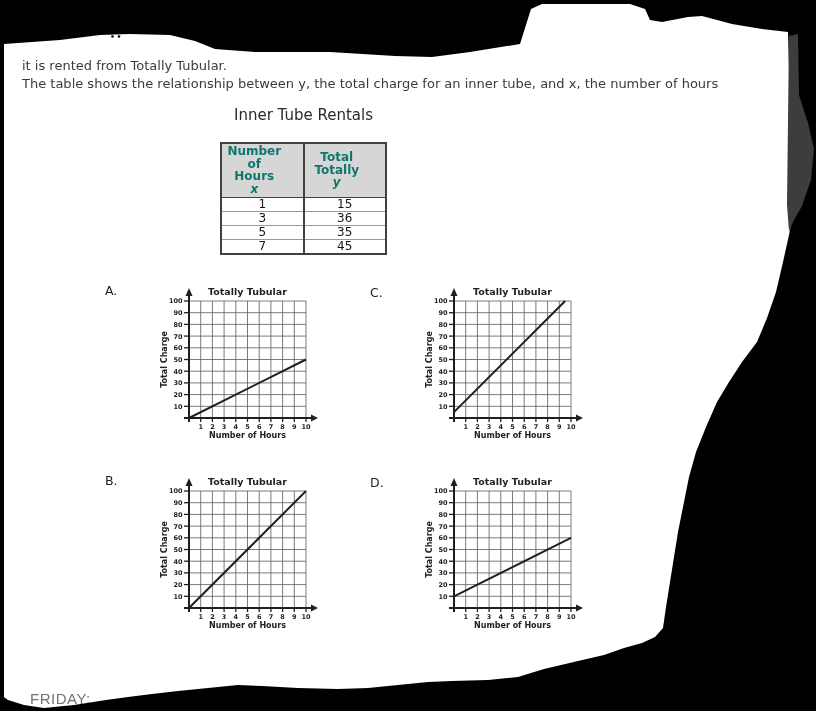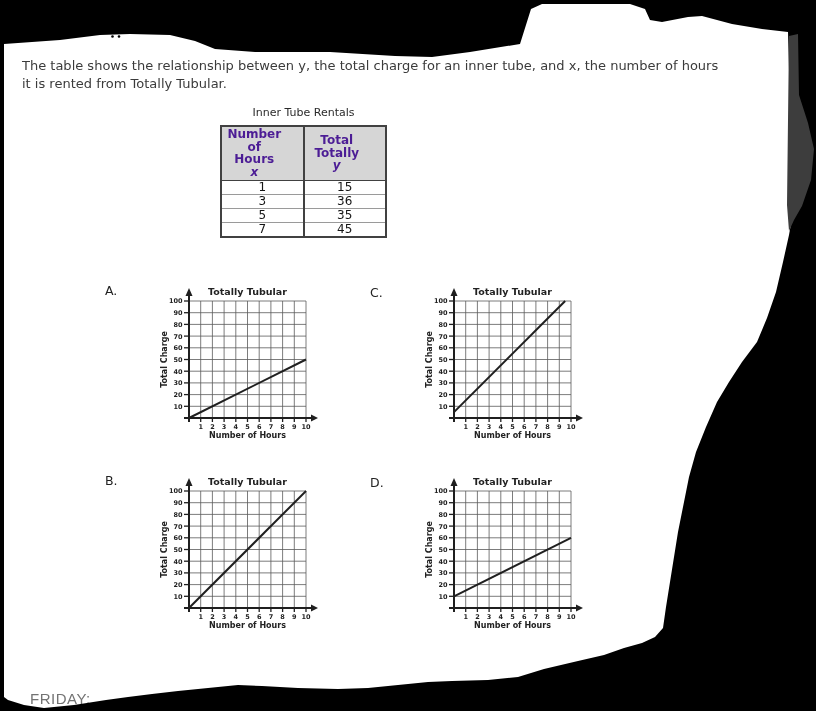--- a/index.html
+++ b/index.html
@@ -3,24 +3,24 @@
 <meta charset="utf-8">
 <style>
   html,body{margin:0;padding:0;background:#000;}
   .page{position:relative;width:816px;height:711px;background:#fff;overflow:hidden;
         font-family:"DejaVu Sans",sans-serif;}
   .content{position:absolute;inset:0;z-index:1;}
   .intro{position:absolute;left:22px;top:57px;font-size:13px;color:#3b3b3b;line-height:18px;}
   .question{position:absolute;left:22px;top:251px;font-size:13px;color:#3b3b3b;}
 
   .qtable{position:absolute;left:220px;top:106px;width:167px;}
-  .ttitle{text-align:center;font-size:11px;color:#2a2a2a;margin-bottom:6px;}
+  .ttitle{text-align:center;font-size:15px;color:#2a2a2a;margin-bottom:18px;}
   .qtable table{border-collapse:collapse;width:167px;border:2px solid #414141;table-layout:fixed;}
   .qtable th{background:#d6d6d6;font-weight:bold;font-size:12px;line-height:12.5px;
-             padding:1px 16px 2px 0;color:#4c1d95;border-left:2px solid #414141;
+             padding:1px 16px 2px 0;color:#0f766e;border-left:2px solid #414141;
              border-bottom:1px solid #414141;}
   .qtable th:first-child,.qtable td:first-child{border-left:none;}
   .qtable td{border-left:2px solid #414141;border-top:1px solid #9a9a9a;
              font-size:12px;text-align:center;height:13px;line-height:13px;color:#151515;padding:0;}
   .var{font-style:italic;}
 
   .opt-label{position:absolute;font-size:12.5px;color:#222;}
   #labelA{left:105px;top:283px}
   #labelC{left:370px;top:285px}
   #labelB{left:105px;top:473px}
@@ -37,22 +37,22 @@
           color:#737373;font-family:"Liberation Sans",sans-serif;letter-spacing:0.5px;}
   .scan-overlay{position:absolute;inset:0;z-index:10;pointer-events:none;}
 </style>
 </head>
 <body>
 
 <div class="page">
   <div class="content">
 
     <div class="intro">
+      <div>it is rented from Totally Tubular.</div>
       <div>The table shows the relationship between y, the total charge for an inner tube, and x, the number of hours</div>
-      <div>it is rented from Totally Tubular.</div>
     </div>
 
     <div class="qtable">
       <div class="ttitle">Inner Tube Rentals</div>
       <table>
         <thead>
           <tr>
             <th>
               <div>Number of</div>
               <div>Hours</div>

